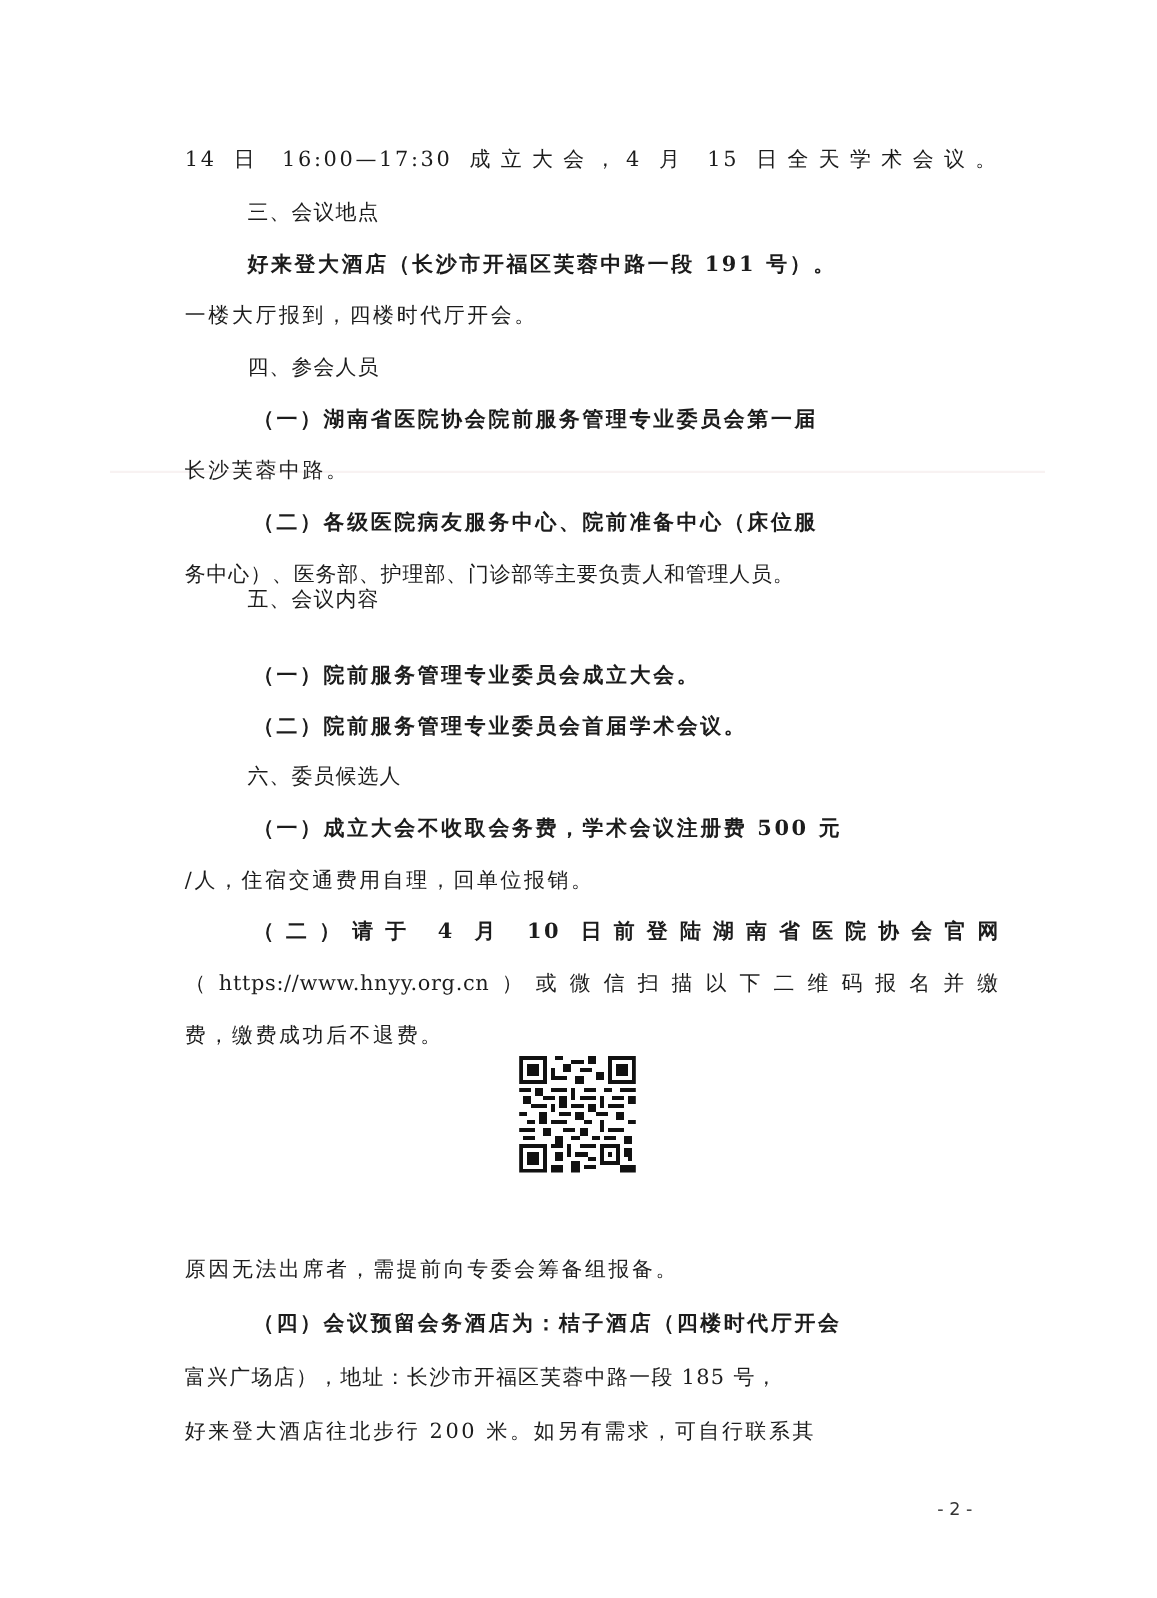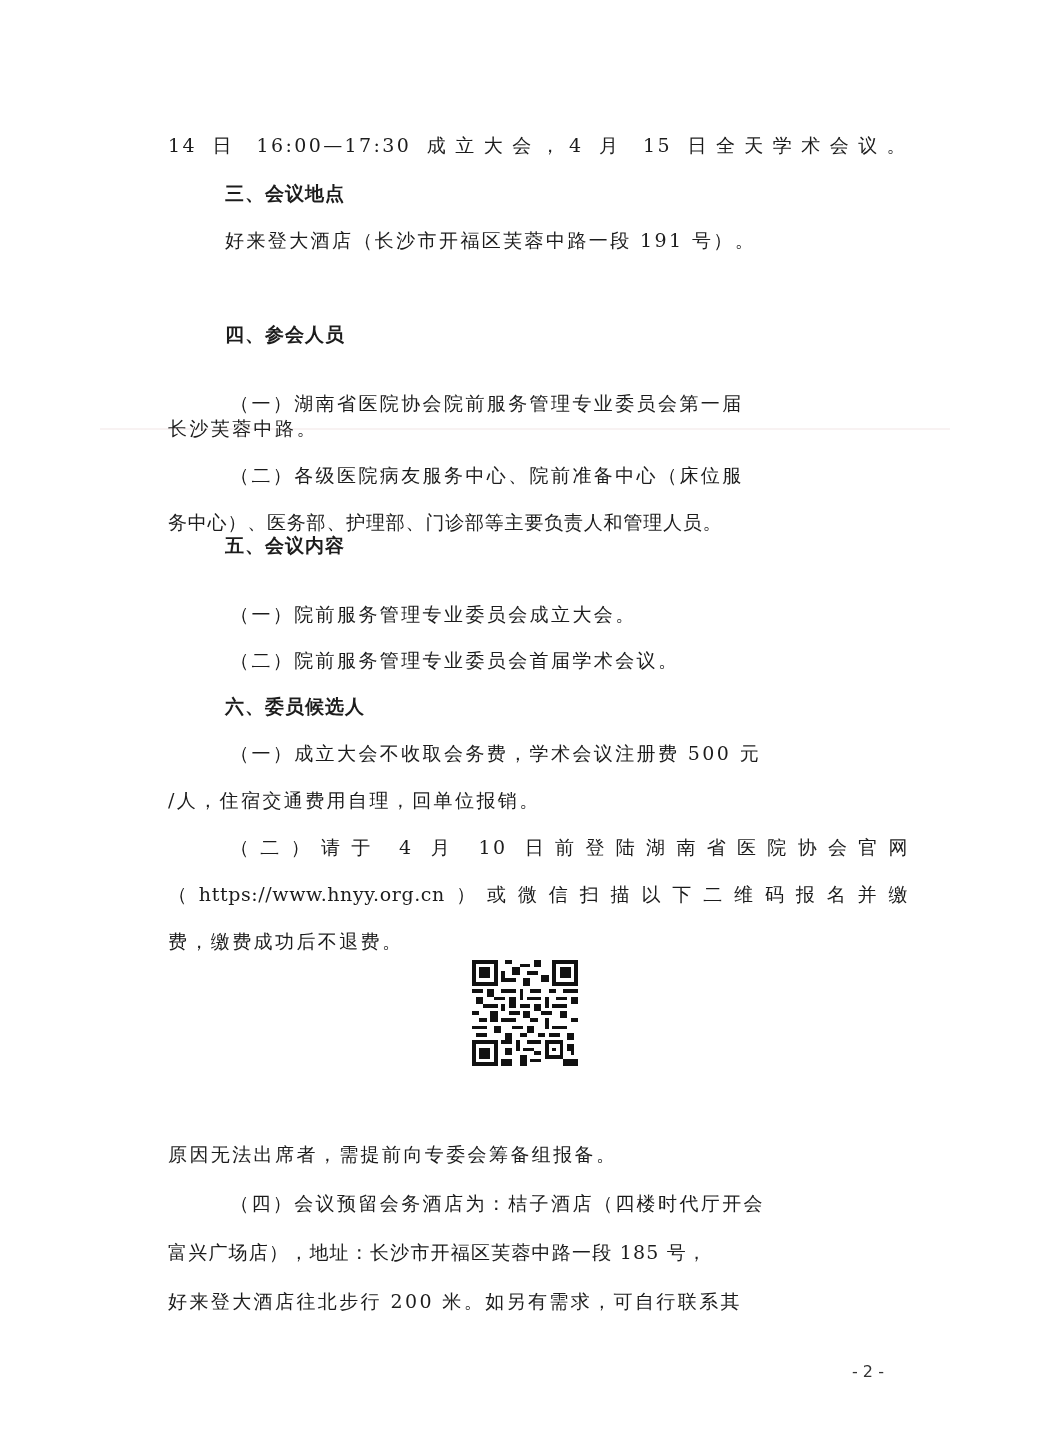--- a/index.html
+++ b/index.html
@@ -5,38 +5,39 @@
   html, body { margin: 0; padding: 0; }
   body {
     width: 1052px; height: 1453px; background: #ffffff; position: relative; overflow: hidden;
     font-family: "DejaVu Serif", "Liberation Serif", serif; color: #1c1c1c;
   }
   .page { position: absolute; left: 0; top: 0; width: 1052px; height: 1453px; }
   .line {
     position: absolute; left: 148px; width: 740px; font-size: 19px; line-height: 34px;
     white-space: nowrap; letter-spacing: 2.4px; margin-left: 20px;
   }
-  .indent { left: 205px; }
-  .head { font-family: "DejaVu Sans", "Liberation Sans", sans-serif; font-weight: bold; letter-spacing: 1px; }
+  .indent { left: 205px; font-weight: bold; }
+  .head { font-family: "DejaVu Sans", "Liberation Sans", sans-serif; font-weight: normal; letter-spacing: 1px; }
   .justify { text-align: justify; text-align-last: justify; }
   .qr { position: absolute; left: 472px; top: 960px; width: 106px; height: 106px; }
   .pnum { position: absolute; left: 852px; top: 1362px; font-size: 16px; font-family: "DejaVu Sans", sans-serif; color: #333; }
   .faint { position: absolute; left: 100px; top: 428px; width: 850px; height: 2px; background: rgba(200,150,150,0.12); }
 </style>
 </head>
 <body>
 
 <div class="page">
   <div class="faint"></div>
 
   <div class="line justify" style="top:128px">14 日 16:00—17:30 成立大会，4 月 15 日全天学术会议。</div>
   <div class="line indent head" style="top:176px">三、会议地点</div>
   <div class="line indent" style="top:223px">好来登大酒店（长沙市开福区芙蓉中路一段 191 号）。</div>
+  <div class="line" style="top:270px">一楼大厅报到，四楼时代厅开会。</div>
   <div class="line indent head" style="top:317px">四、参会人员</div>
-  <div class="line indent" style="top:386px; left:210px; width:680px">（一）湖南省医院协会院前服务管理专业委员会第一届</div>
+  <div class="line indent" style="top:364px; left:210px; width:680px">（一）湖南省医院协会院前服务管理专业委员会第一届</div>
   <div class="line" style="top:411px">长沙芙蓉中路。</div>
   <div class="line indent" style="top:458px; left:210px; width:680px">（二）各级医院病友服务中心、院前准备中心（床位服</div>
   <div class="line" style="top:505px; letter-spacing:0.8px">务中心）、医务部、护理部、门诊部等主要负责人和管理人员。</div>
   <div class="line indent head" style="top:528px">五、会议内容</div>
   <div class="line indent" style="top:597px; left:210px">（一）院前服务管理专业委员会成立大会。</div>
   <div class="line indent" style="top:643px; left:210px">（二）院前服务管理专业委员会首届学术会议。</div>
   <div class="line indent head" style="top:689px">六、委员候选人</div>
   <div class="line indent" style="top:736px; left:210px; width:680px">（一）成立大会不收取会务费，学术会议注册费 500 元</div>
   <div class="line" style="top:783px">/人，住宿交通费用自理，回单位报销。</div>
   <div class="line indent justify" style="top:830px; left:210px; width:680px">（二）请于 4 月 10 日前登陆湖南省医院协会官网</div>

